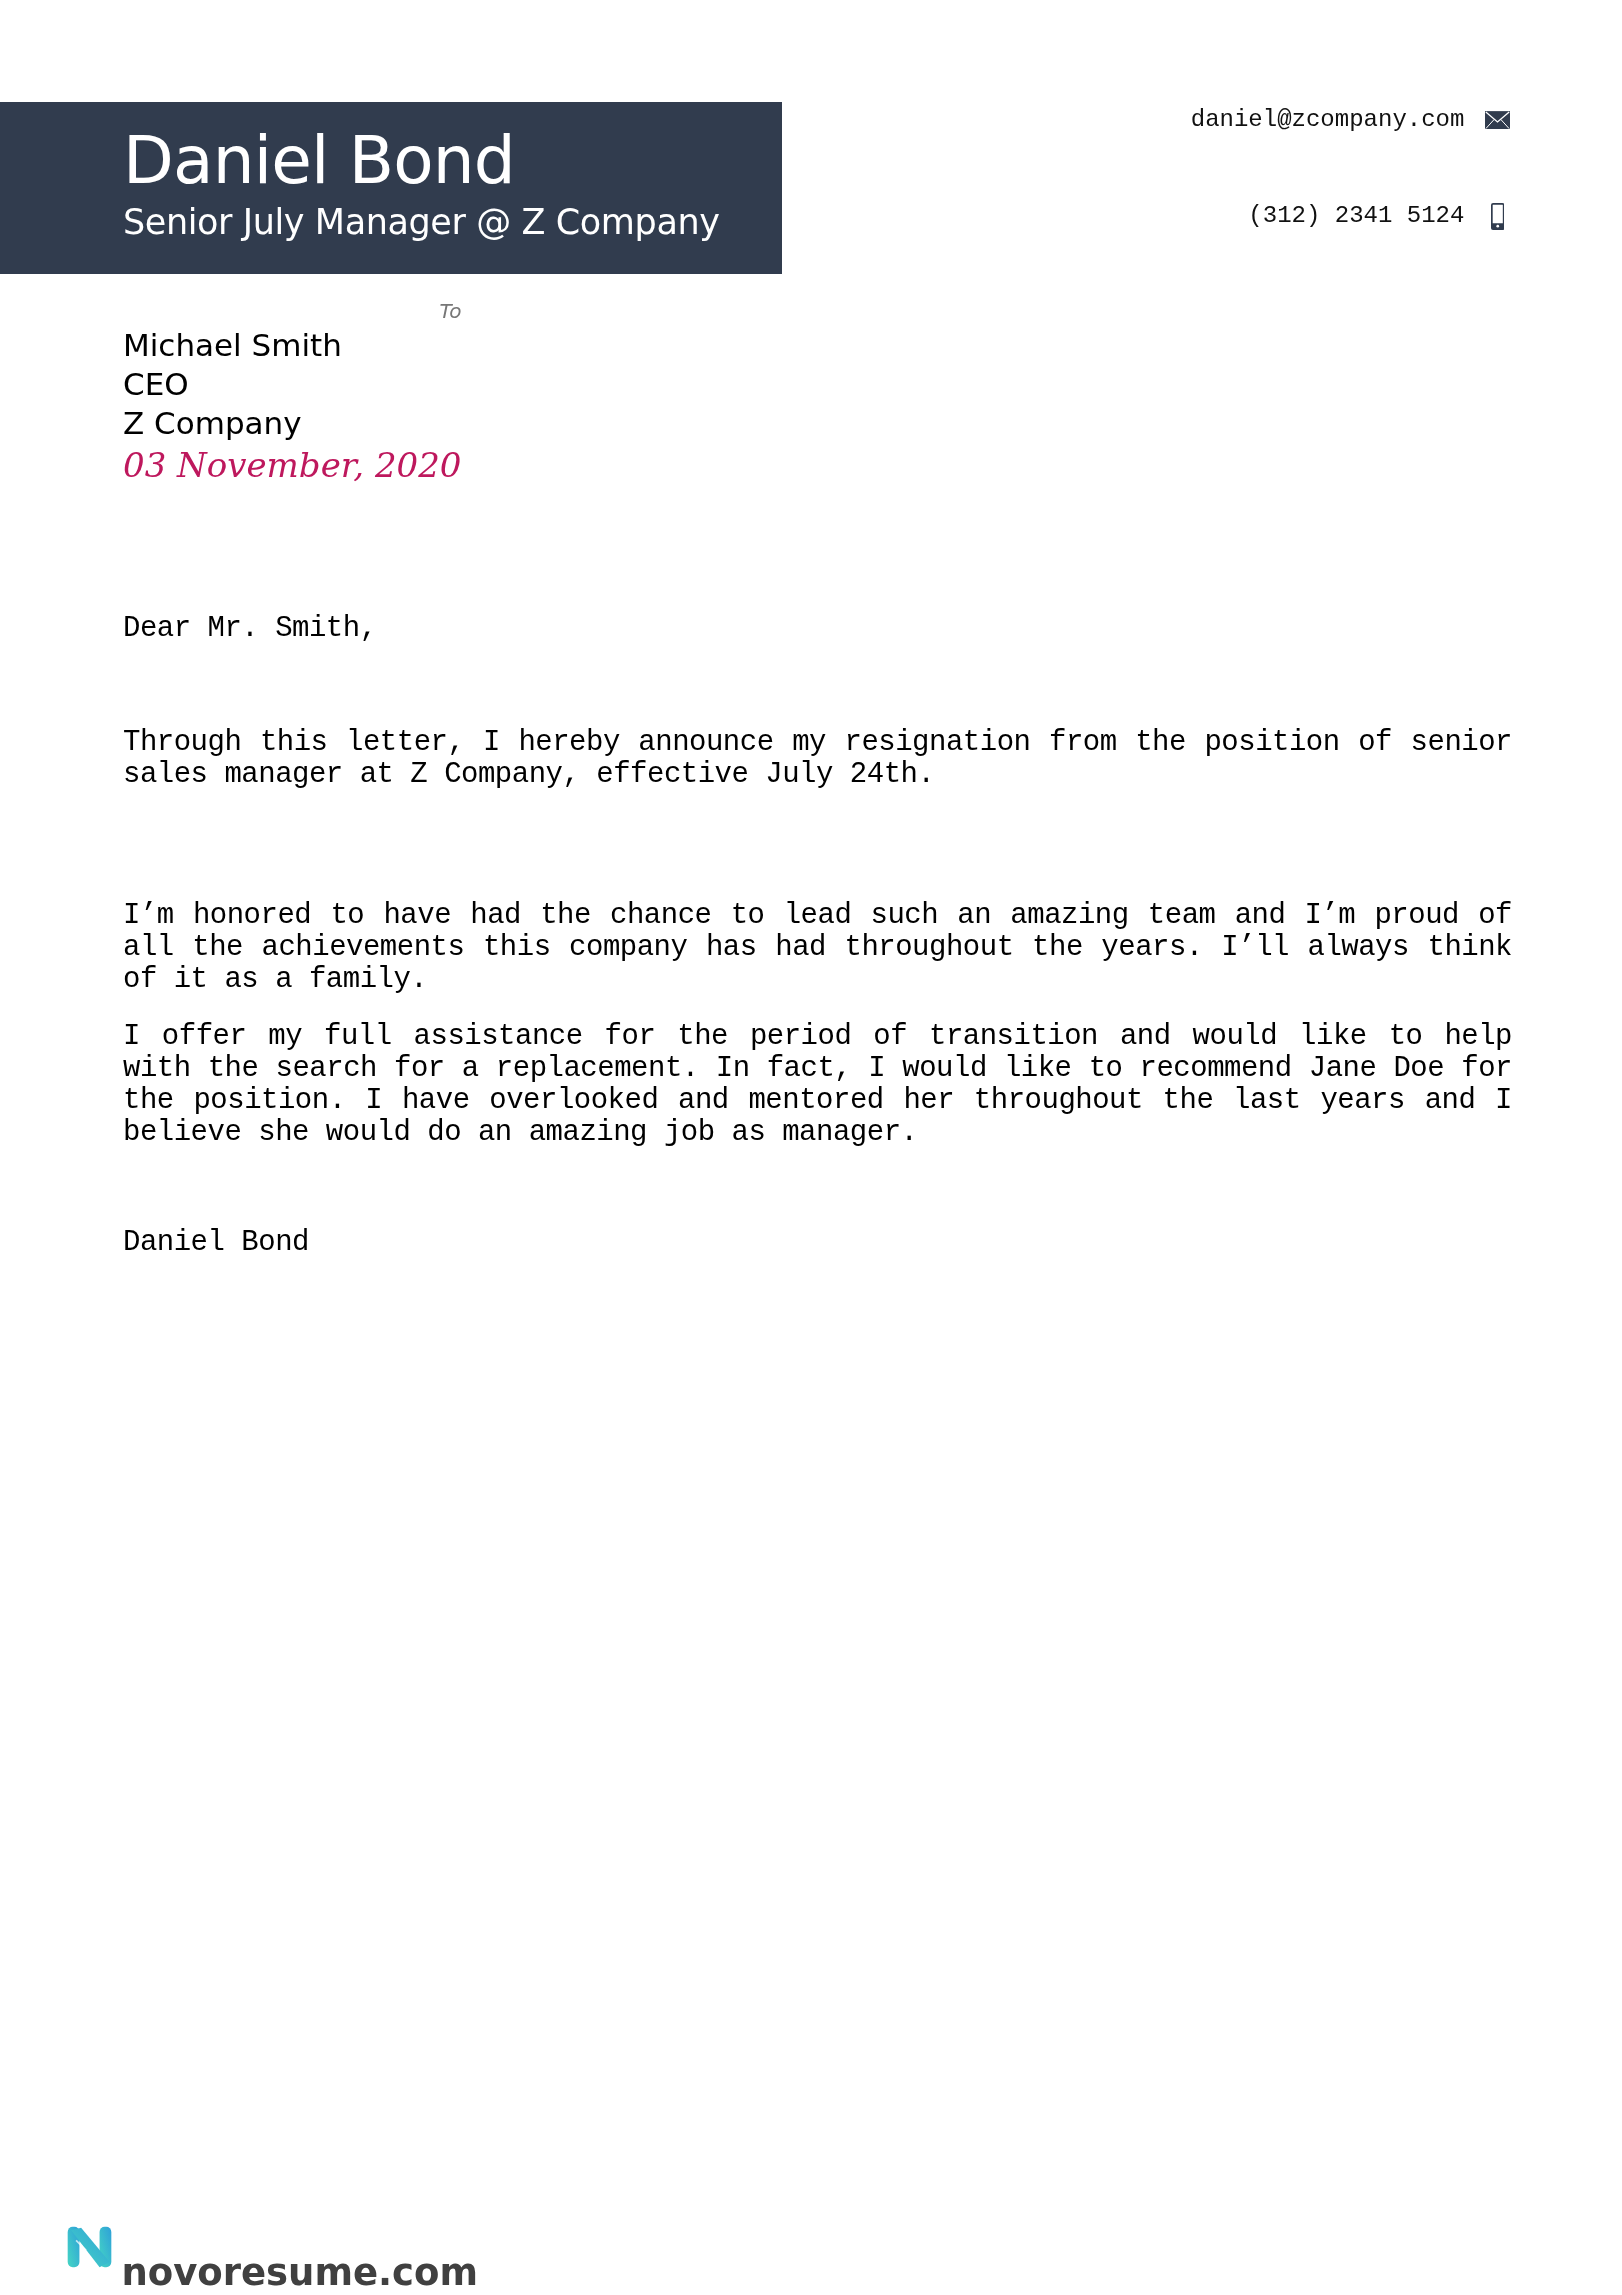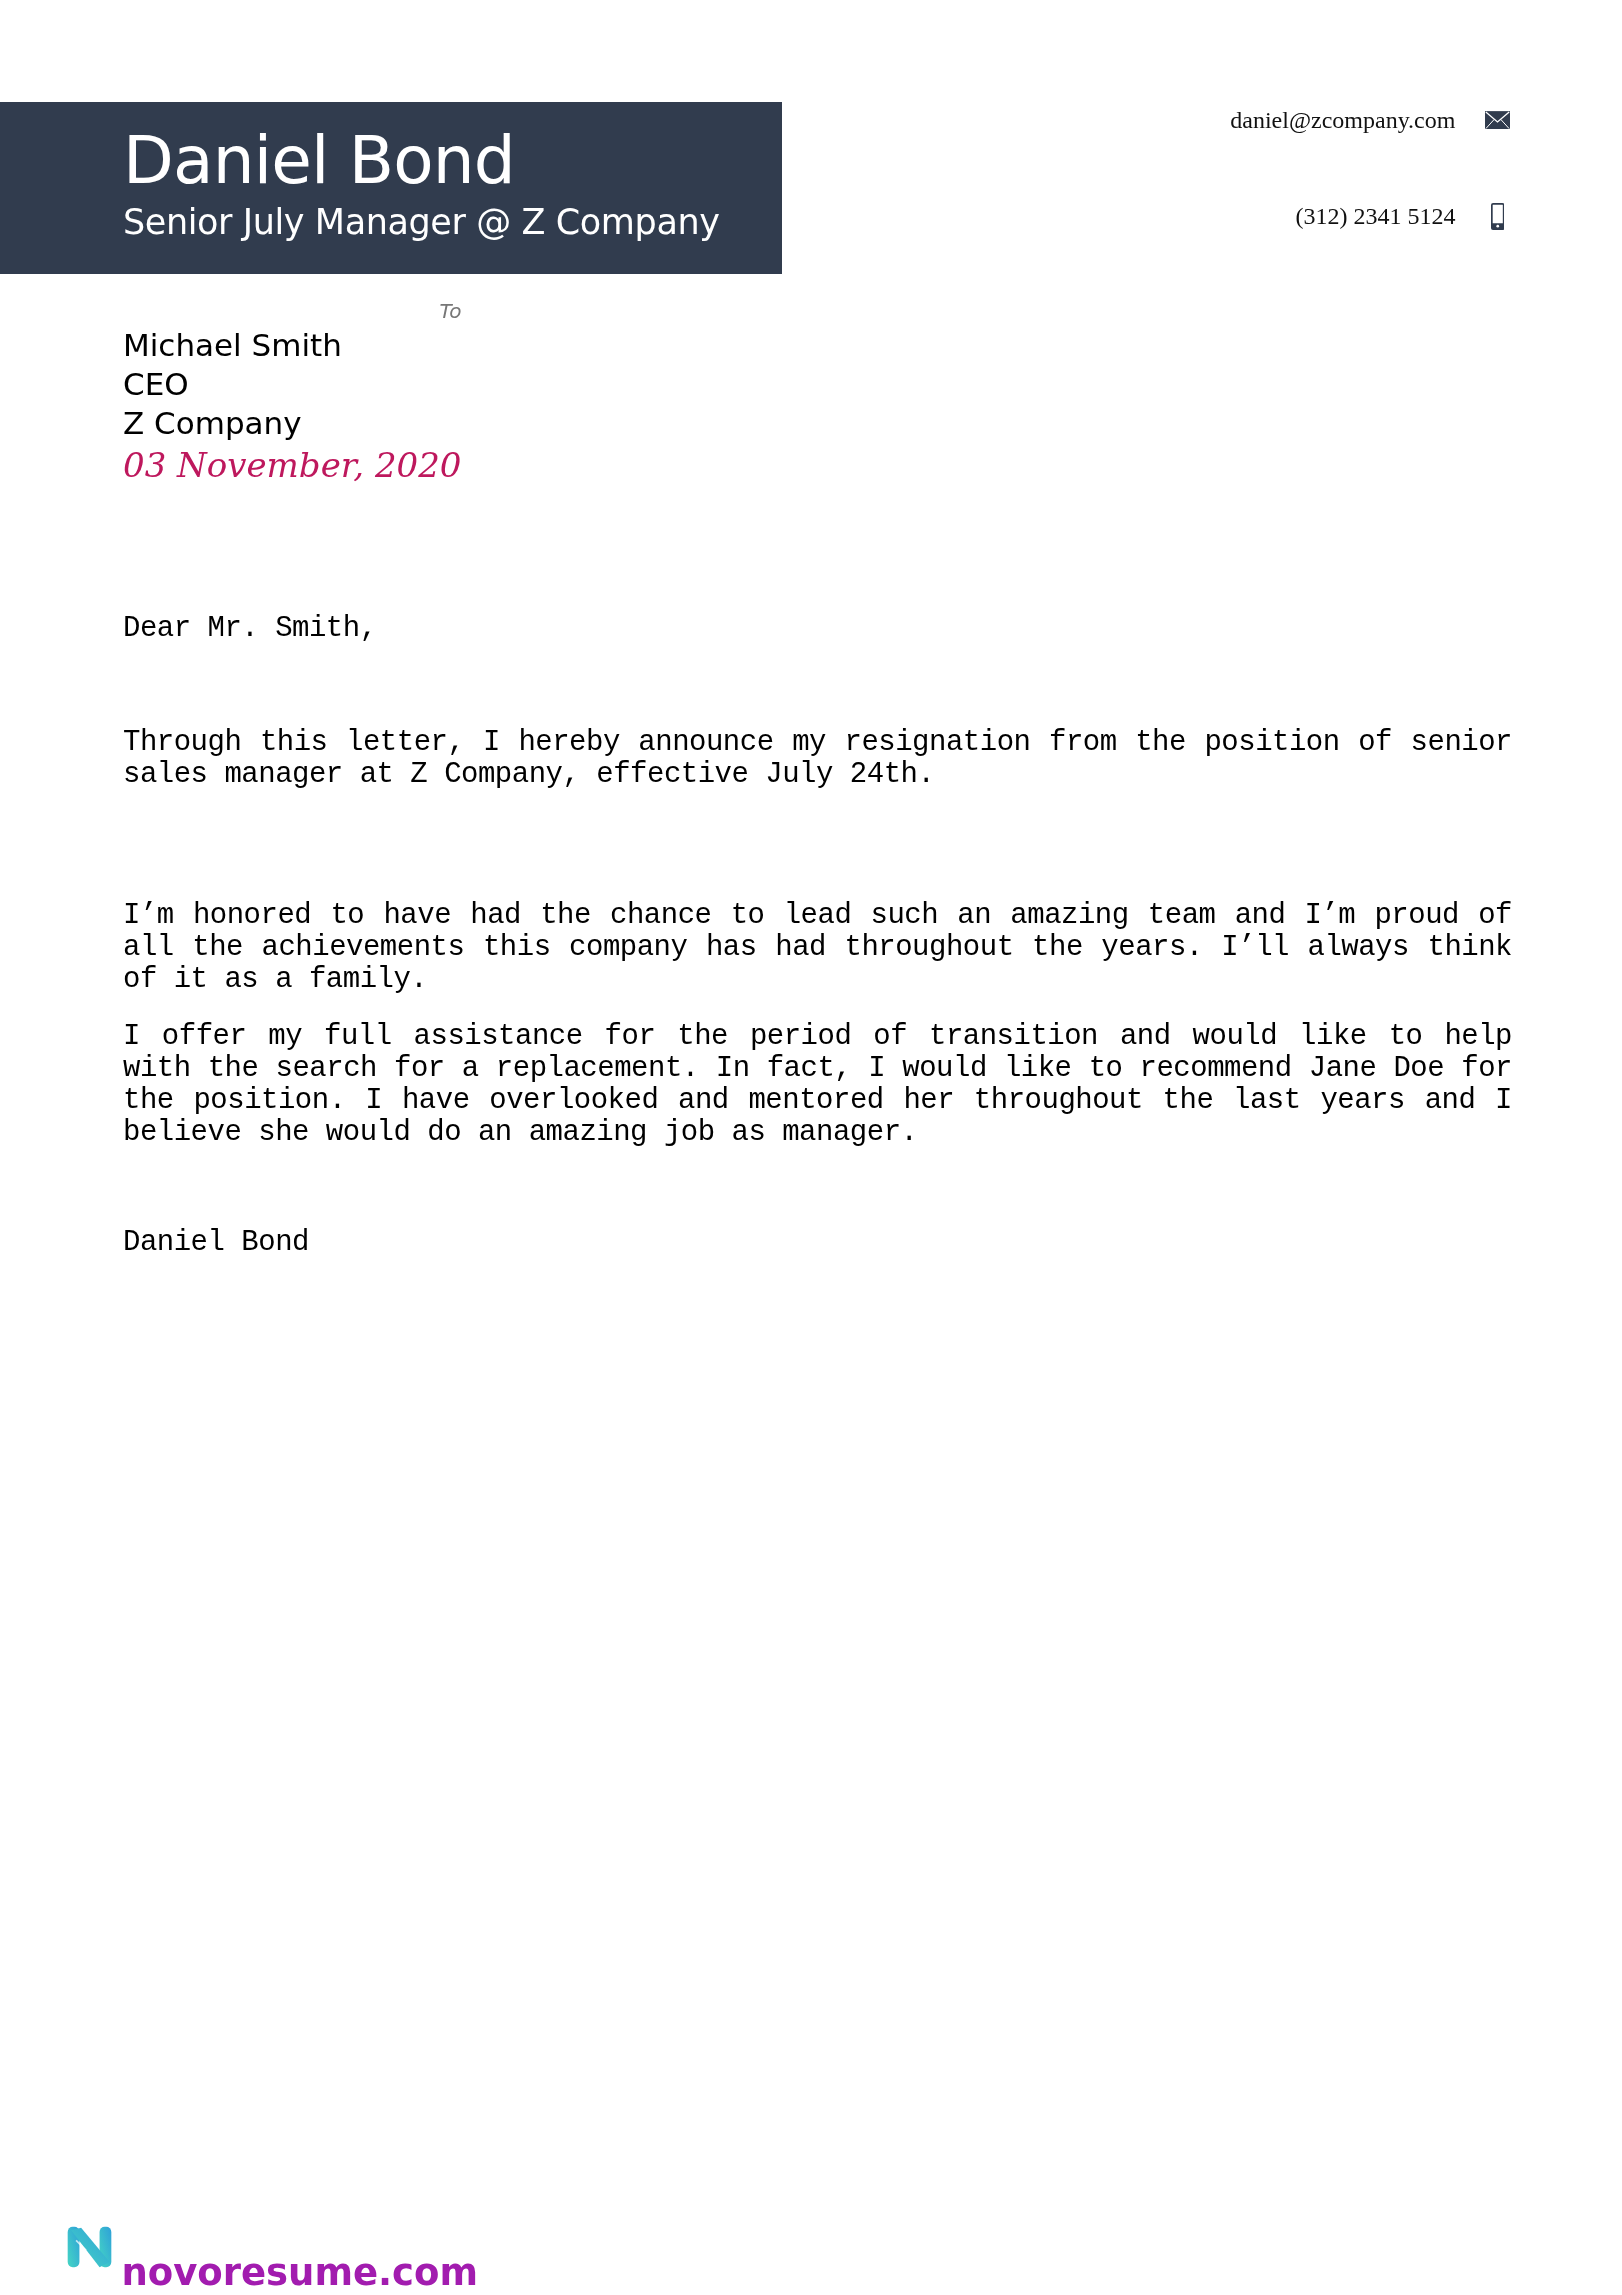--- a/index.html
+++ b/index.html
@@ -3,39 +3,39 @@
 <meta charset="utf-8">
 <style>
   html, body { margin: 0; padding: 0; background: #ffffff; }
   body { width: 1622px; height: 2295px; position: relative; overflow: hidden;
          font-family: "Liberation Sans", sans-serif; color: #000; }
   .header-bar { position: absolute; left: 0; top: 102px; width: 782px; height: 172px; background: #313c4e; }
   .name { position: absolute; left: 123px; top: 123px; font-family: "DejaVu Sans", sans-serif;
           font-size: 66px; line-height: 76px; color: #ffffff; letter-spacing: -0.8px; font-weight: normal; }
   .job { position: absolute; left: 123px; top: 200px; font-family: "DejaVu Sans", sans-serif;
          font-size: 35px; line-height: 44px; color: #ffffff; letter-spacing: -0.4px; }
-  .contact { position: absolute; right: 110px; font-family: Liberation Serif, serif; font-size: 24px;
-             line-height: 34px; color: #111; display: flex; align-items: center; gap: 9px; }
+  .contact { position: absolute; right: 110px; font-family: Liberation Mono, monospace; font-size: 24px;
+             line-height: 34px; color: #111; display: flex; align-items: center; }
   .contact .txt { text-align: right; }
   .contact .ico { width: 29px; margin-left: 18.6px; display: flex; justify-content: center; }
   .c-email { top: 103px; }
   .c-phone { top: 159px; margin-top: 40px; }
   .recipient { position: absolute; left: 123px; top: 297px; }
   .to { font-family: "DejaVu Sans", sans-serif; font-style: italic; font-size: 20px; color: #777; line-height: 29px; text-align: right; }
   .rline { font-family: "DejaVu Sans", sans-serif; font-size: 31px; line-height: 39px; color: #000; }
   .date { font-family: "DejaVu Serif", serif; font-style: italic; font-size: 34px; line-height: 44px; color: #be185d; margin-top: 0px; }
   .body-text { position: absolute; left: 123px; width: 1389px; font-family: Liberation Mono, monospace;
                font-size: 29px; line-height: 32px; color: #000; text-align: justify; letter-spacing: -0.5px; }
   .salutation { top: 613px; }
   .p1 { top: 727px; }
   .p2 { top: 900px; }
   .p3 { top: 1021px; }
   .closing { top: 1227px; }
   .logo { position: absolute; left: 66px; top: 2203px; display: flex; align-items: center; }
-  .logo-text { font-family: "DejaVu Sans", sans-serif; font-weight: bold; font-size: 37px; color: #a21caf;
+  .logo-text { font-family: "DejaVu Sans", sans-serif; font-weight: bold; font-size: 37px; color: #404040;
                margin-left: 8.4px; letter-spacing: 0px; margin-top: 48px; }
 </style>
 </head>
 <body>
 
 <div class="header-bar"></div>
 <div class="name">Daniel Bond</div>
 <div class="job">Senior July Manager @ Z Company</div>
 
 <div class="contact c-email">

